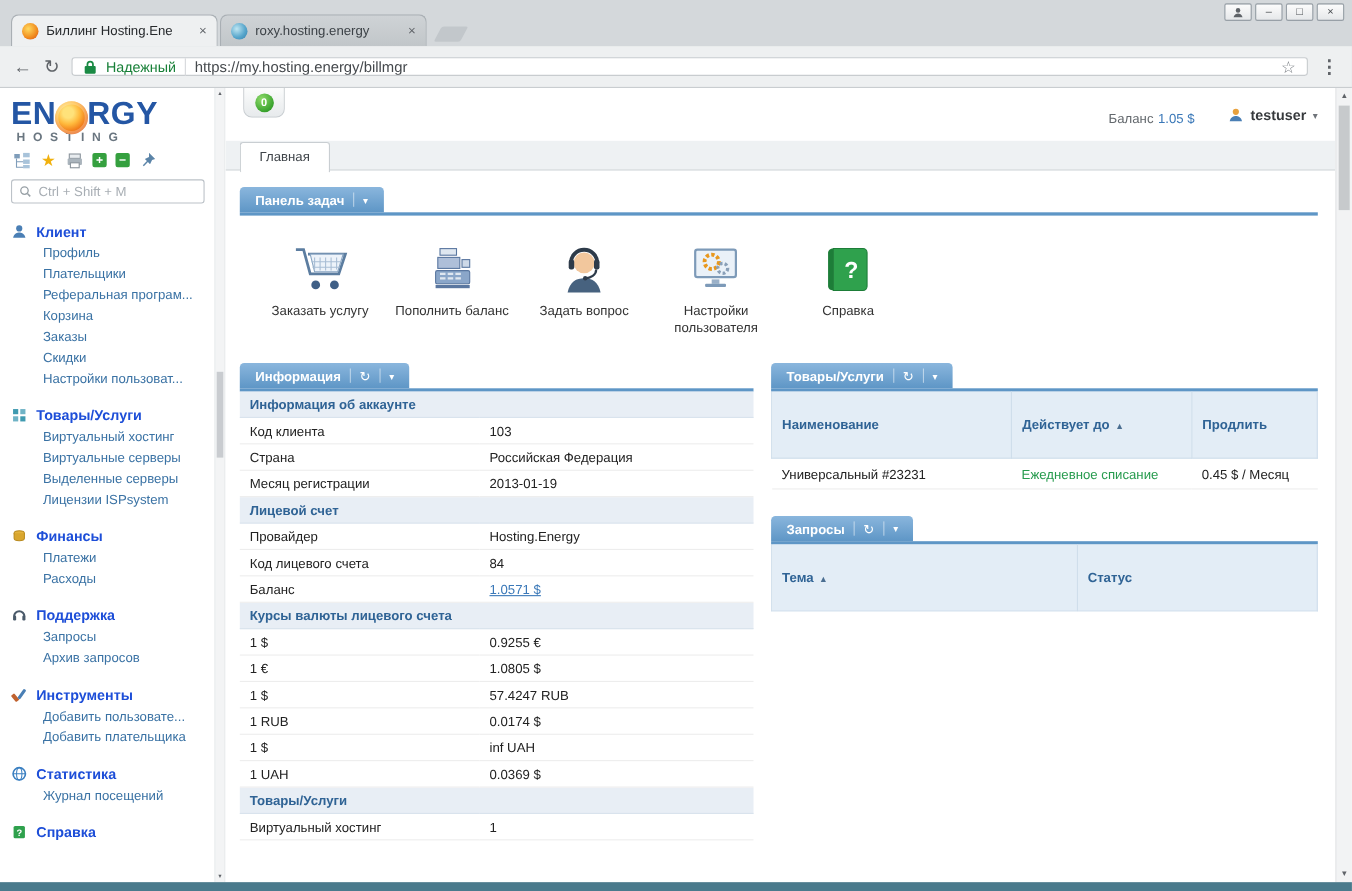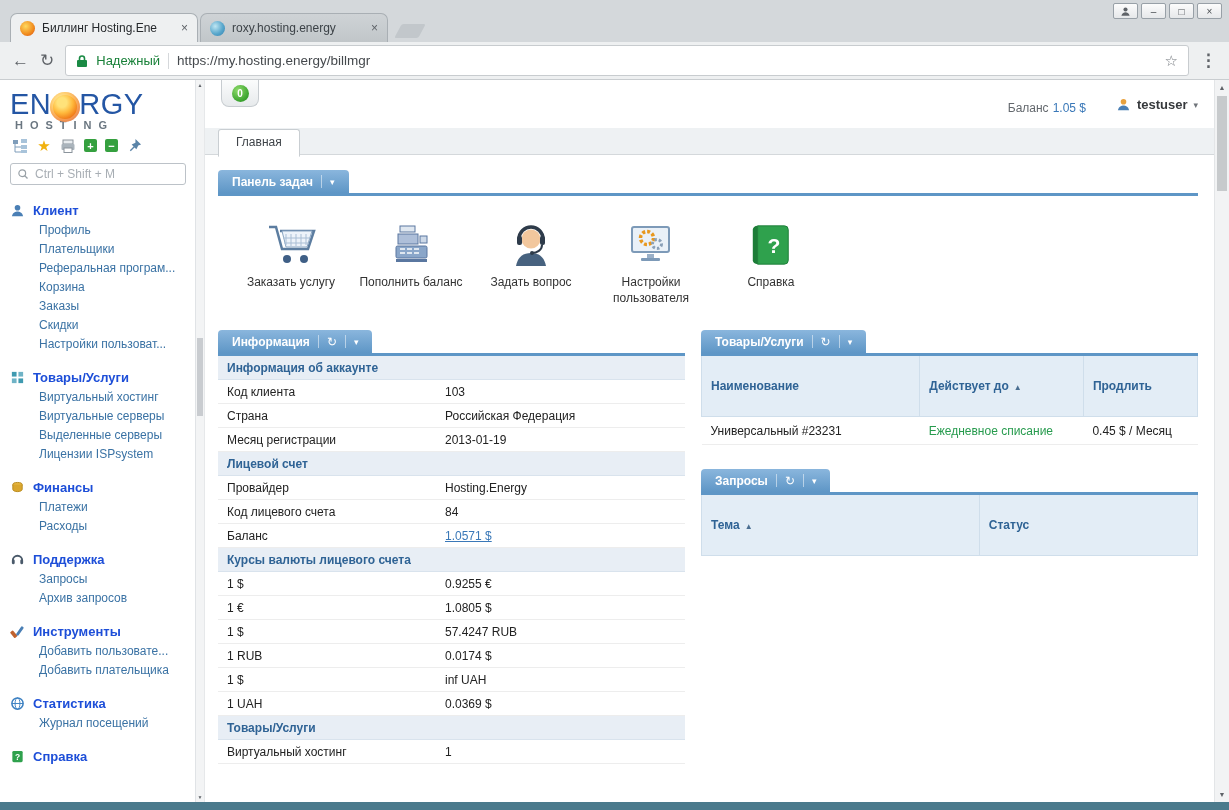--- a/index.html
+++ b/index.html
@@ -21,37 +21,37 @@
   .tab-title { flex:1; white-space:nowrap; overflow:hidden; }
   .tab-close { font-size:12px; color:#5f6368; cursor:pointer; }
   .favicon { width:15px; height:15px; border-radius:50%; flex:none; }
   .favicon-energy { background:radial-gradient(circle at 38% 35%, #ffd95e, #f08a1d 60%, #d4481a); }
   .favicon-roxy { background:radial-gradient(circle at 35% 35%, #bfe6f2, #59a7cc 55%, #2f7fae); }
   .newtab { width:24px; height:14px; background:#c2c7cb; margin:0 0 4px 10px; transform:skewX(-28deg); border-radius:2px; }
 
   .addressbar { position:absolute; top:42px; left:0; right:0; height:38px; background:#eef0f1;
                 border-bottom:1px solid #c9cdd0; display:flex; align-items:center; padding:0 12px; gap:11px; }
   .nav-ico { font-size:17px; color:#5f6368; cursor:pointer; line-height:1; }
-  .omnibox { flex:1; height:31px; background:#fff; border:1px solid #c8cccf; border-radius:3px;
+  .omnibox { flex:1; height:17px; background:#fff; border:1px solid #c8cccf; border-radius:3px;
              display:flex; align-items:center; padding:0 10px; gap:8px; }
   .sec-label { color:#188038; font-size:13px; }
   .omni-sep { width:1px; height:16px; background:#d5d8db; }
   .omni-url { font-size:13.5px; color:#45494d; flex:1; white-space:nowrap; overflow:hidden; }
   .omni-star { font-size:15px; color:#767b80; cursor:pointer; }
   .menu-dots { font-size:17px; color:#5f6368; cursor:pointer; font-weight:bold; }
 
   
   .content { position:absolute; top:80px; left:0; right:0; bottom:8px; display:flex; background:#fff; }
   .bottom-bar { position:absolute; bottom:0; left:0; right:0; height:8px; background:#4a7a8c; }
 
   
   .sidebar { width:196px; border-right:1px solid #e0e3e6; padding:6px 4px 0 10px; position:relative; overflow:hidden; }
   .logo { cursor:pointer; margin:2px 0 6px 0; }
   .logo-top { display:flex; align-items:center; }
-  .logo-txt { font-weight:normal; font-size:29px; color:#2456a4; letter-spacing:0.5px; }
+  .logo-txt { font-weight:bold; font-size:29px; color:#2456a4; letter-spacing:0.5px; }
   .logo-sun { width:30px; height:30px; border-radius:50%; margin:0 -1px; position:relative; top:2px;
               background:radial-gradient(circle at 40% 35%, #ffe27a 0 18%, #ffb93c 40%, #f07818 65%, #d4481a 90%);
               box-shadow: inset 0 0 0 3px rgba(255,255,255,0.25); }
   .logo-sub { letter-spacing:7px; font-size:11px; color:#6a7680; margin:-2px 0 0 5px; font-weight:bold; }
 
   .side-toolbar { display:flex; align-items:center; gap:8px; margin:4px 0 9px 2px; height:17px; }
   .tool { width:16px; height:16px; display:flex; align-items:center; justify-content:center; cursor:pointer; }
   .tool.star { color:#f1b10e; font-size:15px; }
   .tool.sq { width:13px; height:13px; background:#35a03f; color:#fff; font-size:11px; line-height:12px;
              border-radius:2px; font-weight:bold; }

